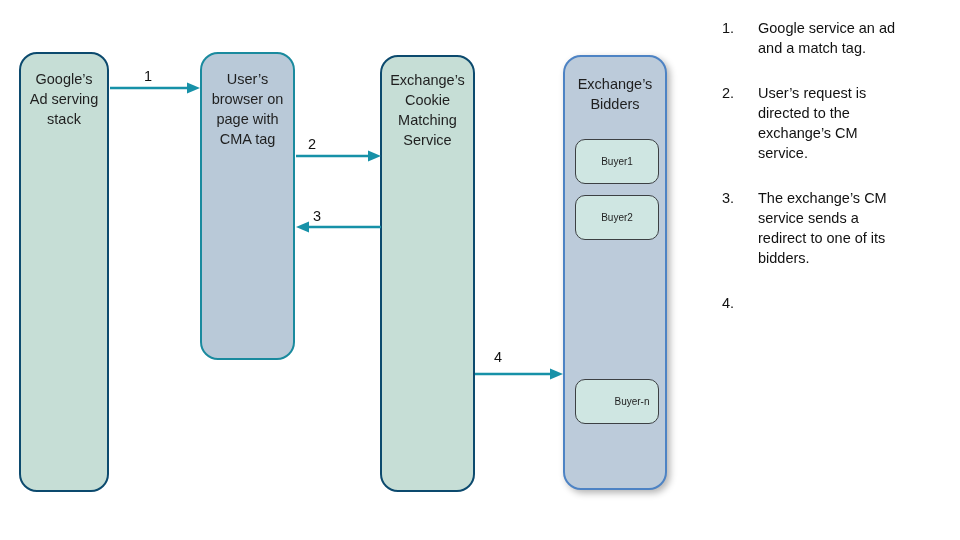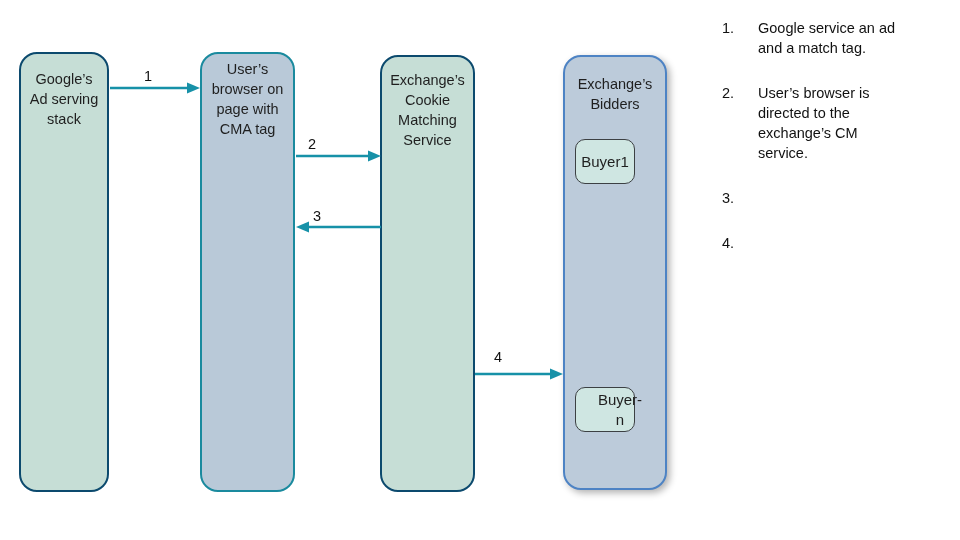--- a/index.html
+++ b/index.html
@@ -24,47 +24,47 @@
   .node-label { white-space: pre-line; display: block; }
   .node-green {
     background: #c6ded6;
     border: 2px solid #0c4a6e;
   }
   .node-blue {
     background: #b9c9d8;
     border: 2px solid #1a8a9e;
   }
   .node-google   { left: 19px;  top: 52px; width: 90px;  height: 440px; padding-top: 15px; }
-  .node-browser  { left: 200px; top: 52px; width: 95px;  height: 440px; padding-top: 5px; }
+  .node-browser  { left: 200px; top: 52px; width: 95px;  height: 308px; padding-top: 15px; }
   .node-cm       { left: 380px; top: 55px; width: 95px;  height: 437px; padding-top: 13px; }
   .node-bidders  {
     left: 563px; top: 55px; width: 104px; height: 435px; padding-top: 17px;
     background: #bccbda;
     border: 2px solid #4d83c4;
     box-shadow: 3px 3px 7px rgba(0,0,0,0.30);
   }
   .buyer {
     position: absolute;
     left: 10px;
-    width: 60px;
+    width: 84px;
     height: 45px;
     box-sizing: border-box;
     background: #cfe6e2;
     border: 1.5px solid #3c4043;
     border-radius: 10px;
     display: flex;
     align-items: center;
     justify-content: center;
-    font-size: 15px;
+    font-size: 10px;
     color: #1f1f1f;
   }
   .buyer-1 { top: 82px; }
   .buyer-2 { top: 138px; }
   .buyer-3 { top: 195px; }
-  .buyer-n { top: 330px; padding-left: 30px; }
+  .buyer-n { top: 322px; padding-left: 30px; }
   .arrow-layer {
     position: absolute;
     left: 0; top: 0;
     width: 960px; height: 540px;
     pointer-events: none;
   }
   .arrow-label {
     position: absolute;
     font-size: 14.5px;
     line-height: 20px;
@@ -120,20 +120,23 @@
 Matching
 Service</span>
   </div>
 
   <div class="node node-bidders">
     <span class="node-label">Exchange’s
 Bidders</span>
     <div class="buyer buyer-1">
       <span>Buyer1</span>
     </div>
+    <div class="buyer buyer-2">
+      <span>Buyer2</span>
+    </div>
     <div class="buyer buyer-n">
       <span>Buyer-n</span>
     </div>
   </div>
 
   <svg class="arrow-layer" viewBox="0 0 960 540">
     <g>
       <line x1="110" y1="88" x2="189" y2="88" stroke="#1791a8" stroke-width="2.5"></line>
       <polygon points="200,88 187,82.5 187,93.5" fill="#1791a8"></polygon>
     </g>
@@ -157,26 +160,30 @@
   <span class="arrow-label arrow-label-4">4</span>
 
   <div class="notes">
     <div class="note-item">
       <span class="note-num">1.</span>
       <span class="note-text">Google service an ad
 and a match tag.</span>
     </div>
     <div class="note-item">
       <span class="note-num">2.</span>
-      <span class="note-text">User’s browser is
+      <span class="note-text">User’s request is
 directed to the
 exchange’s CM
 service.</span>
     </div>
     <div class="note-item">
       <span class="note-num">3.</span>
+      <span class="note-text">The exchange’s CM
+service sends a
+redirect to one of its
+bidders.</span>
     </div>
     <div class="note-item">
       <span class="note-num">4.</span>
     </div>
   </div>
 
 </div>
 
 </body></html>

